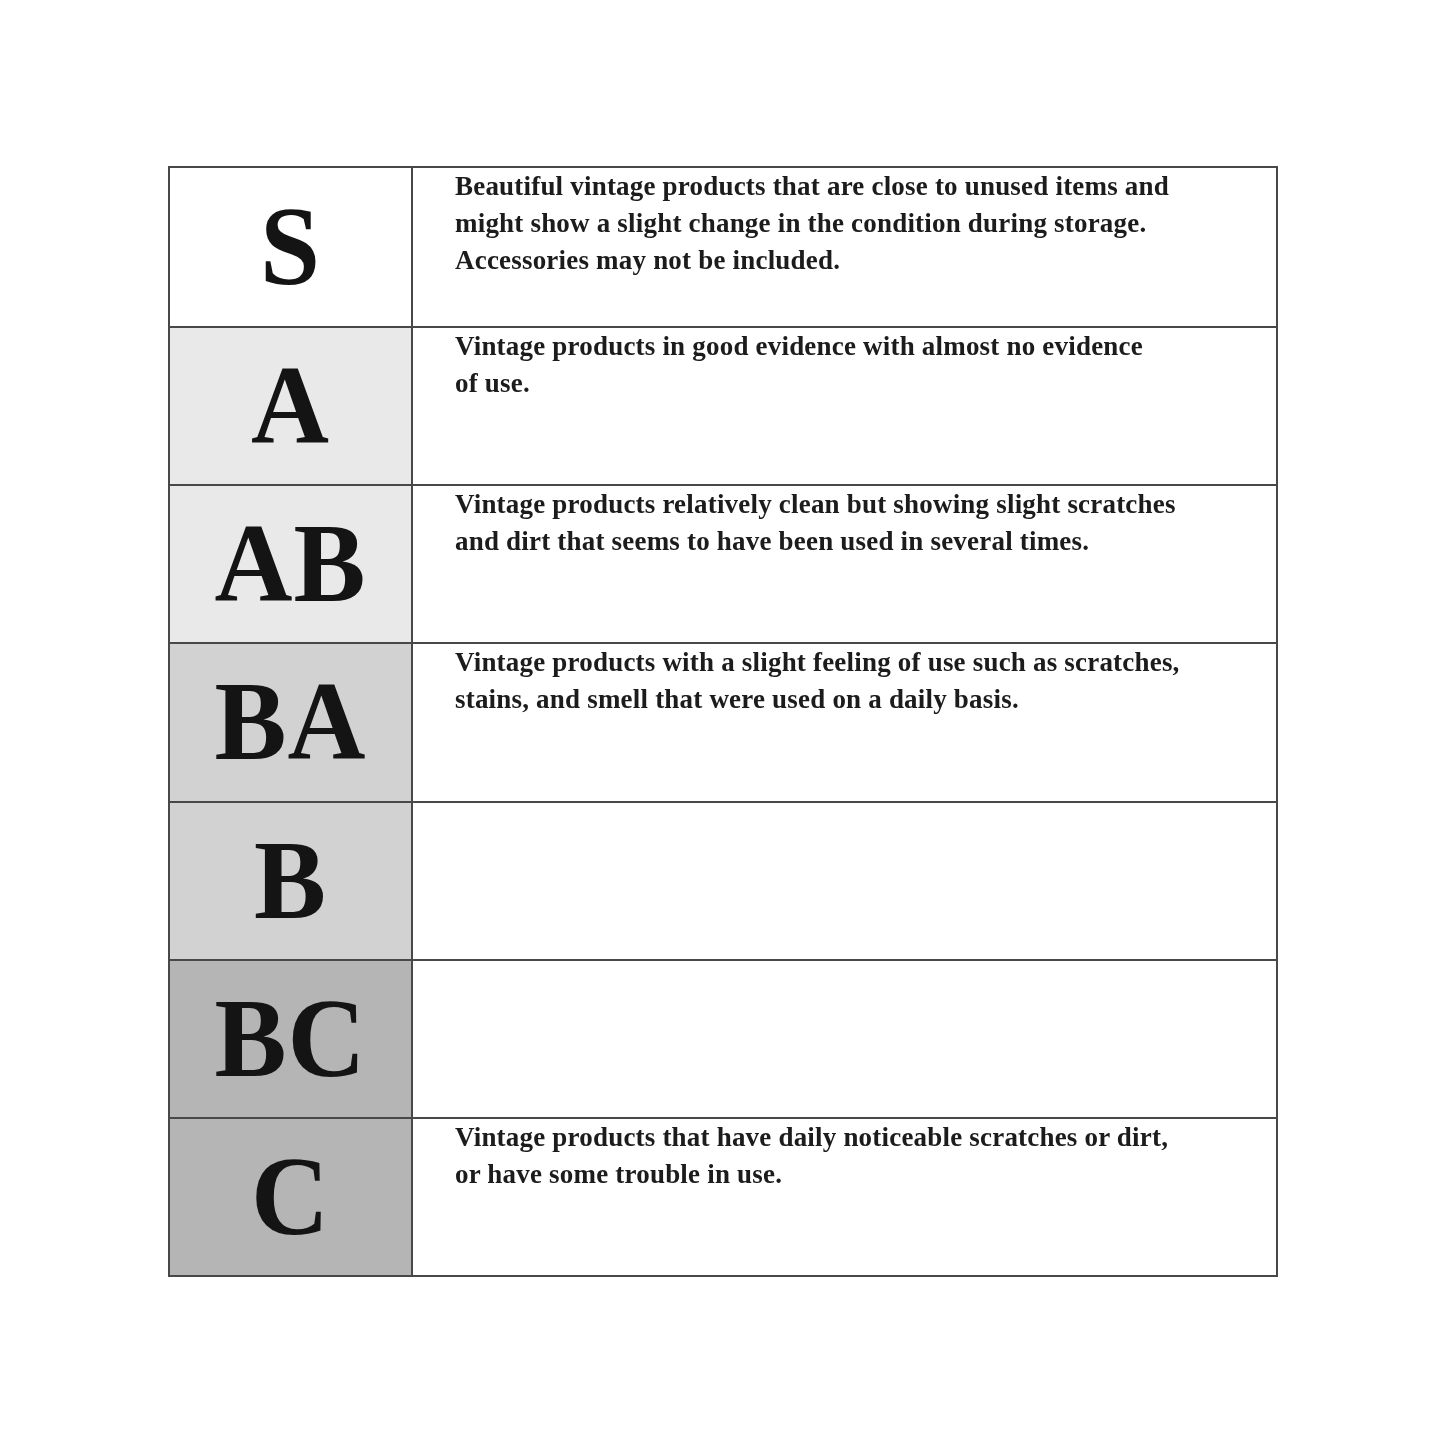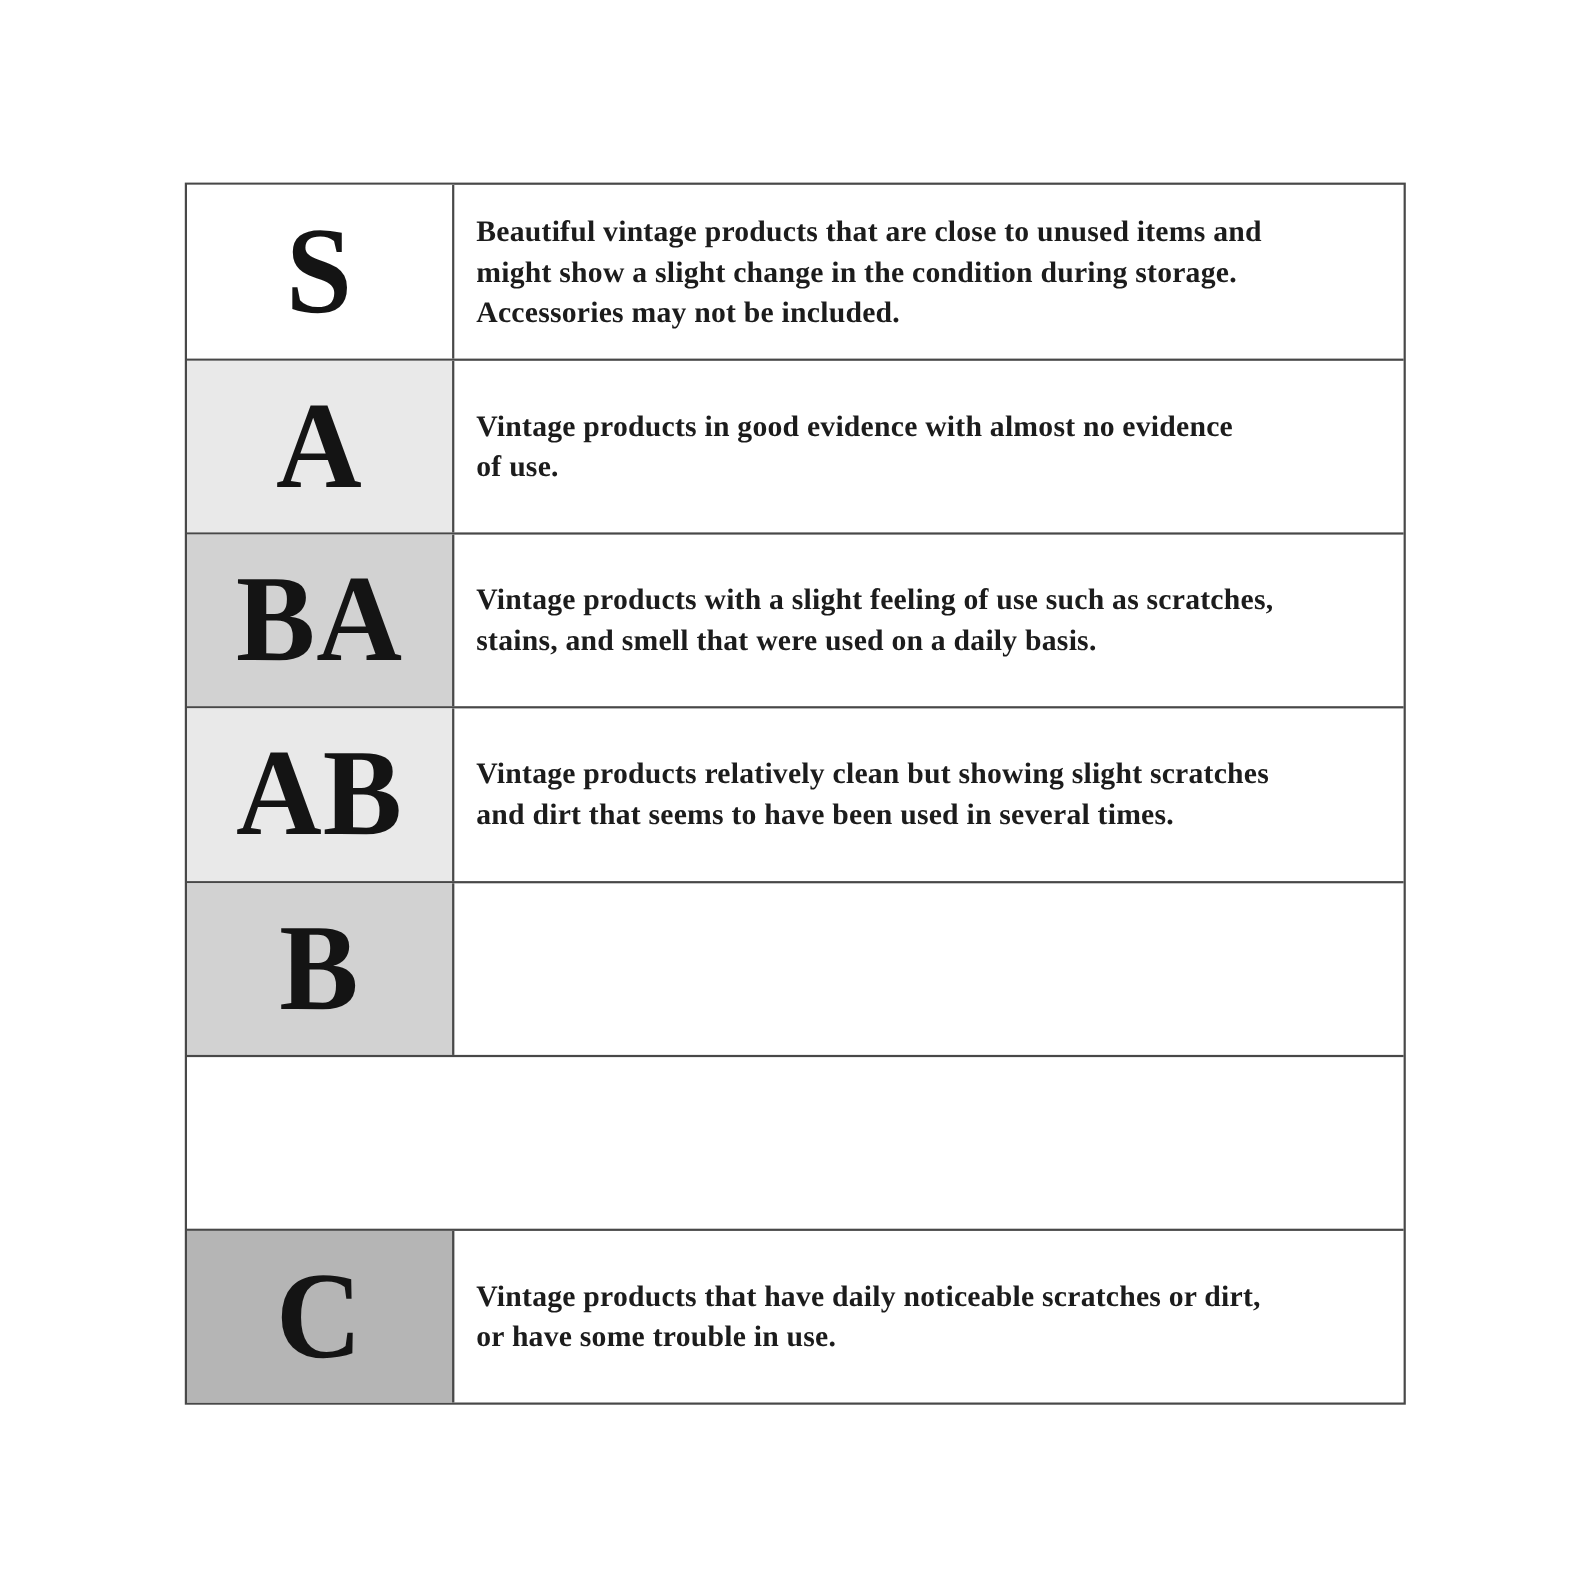--- a/index.html
+++ b/index.html
@@ -45,22 +45,21 @@
   .grade-letter {
     font-size: 108px;
     font-weight: bold;
     color: #141414;
     line-height: 1;
     letter-spacing: 1px;
     transform: scaleY(1.04);
   }
   .cell-desc {
     display: flex;
-    align-items: center;
-    padding-left: 20px;
+    padding-left: 42px;
     padding-right: 14px;
     overflow: hidden;
   }
   .desc-text {
     margin: 0;
     font-size: 27px;
     font-weight: bold;
     color: #1c1c1c;
     line-height: 37px;
     white-space: pre-line;
@@ -88,46 +87,49 @@
       <div class="cell-grade" style="background: rgb(233, 233, 233);">
         <span class="grade-letter">A</span>
       </div>
       <div class="cell-desc">
         <p class="desc-text">Vintage products in good evidence with almost no evidence
 of use.</p>
       </div>
     </div>
 
     <div class="row">
-      <div class="cell-grade" style="background: rgb(210, 210, 210);">
-        <span class="grade-letter">BA</span>
-      </div>
-      <div class="cell-desc">
-        <p class="desc-text">Vintage products with a slight feeling of use such as scratches,
-stains, and smell that were used on a daily basis.</p>
-      </div>
-    </div>
-
-    <div class="row">
       <div class="cell-grade" style="background: rgb(233, 233, 233);">
         <span class="grade-letter">AB</span>
       </div>
       <div class="cell-desc">
         <p class="desc-text">Vintage products relatively clean but showing slight scratches
 and dirt that seems to have been used in several times.</p>
       </div>
     </div>
 
     <div class="row">
       <div class="cell-grade" style="background: rgb(210, 210, 210);">
+        <span class="grade-letter">BA</span>
+      </div>
+      <div class="cell-desc">
+        <p class="desc-text">Vintage products with a slight feeling of use such as scratches,
+stains, and smell that were used on a daily basis.</p>
+      </div>
+    </div>
+
+    <div class="row">
+      <div class="cell-grade" style="background: rgb(210, 210, 210);">
         <span class="grade-letter">B</span>
       </div>
     </div>
 
     <div class="row">
+      <div class="cell-grade" style="background: rgb(181, 181, 181);">
+        <span class="grade-letter">BC</span>
+      </div>
     </div>
 
     <div class="row">
       <div class="cell-grade" style="background: rgb(181, 181, 181);">
         <span class="grade-letter">C</span>
       </div>
       <div class="cell-desc">
         <p class="desc-text">Vintage products that have daily noticeable scratches or dirt,
 or have some trouble in use.</p>
       </div>

